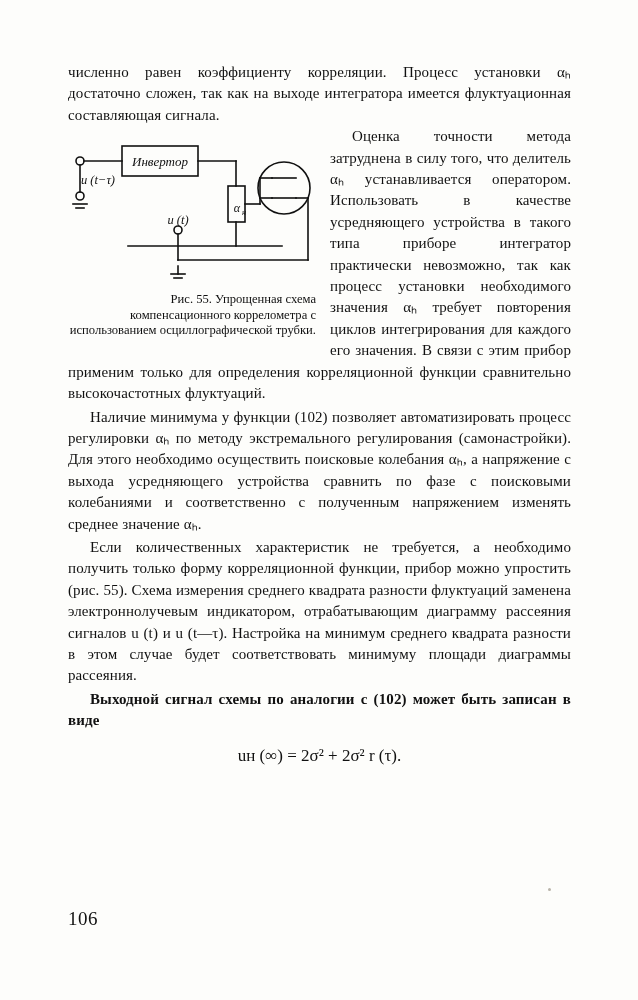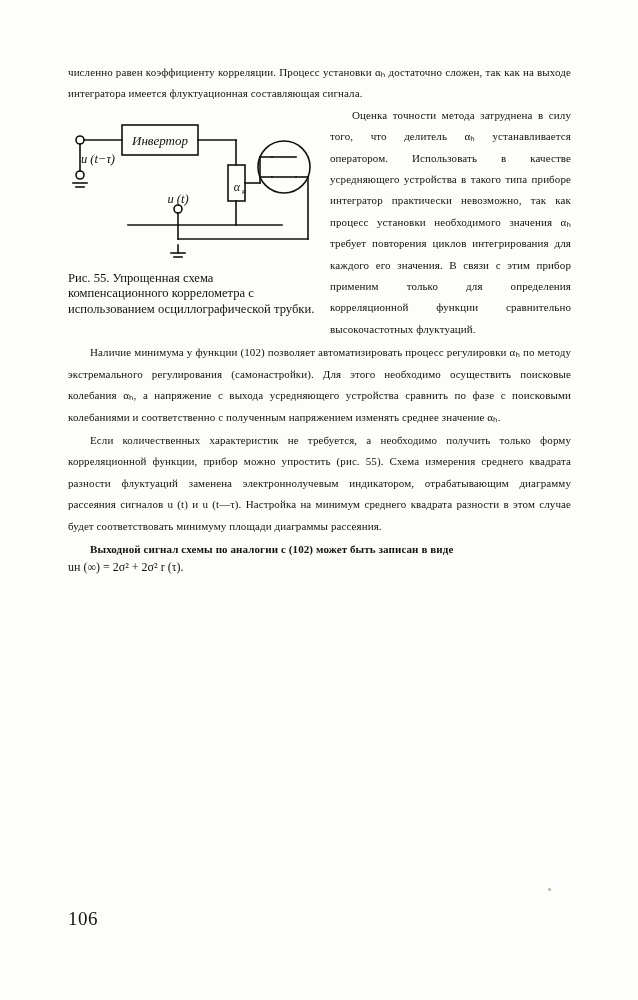--- a/index.html
+++ b/index.html
@@ -23,21 +23,21 @@
     background: #fdfdfb;
   }
   .content {
     position: absolute;
     left: 68px;
     top: 62px;
     width: 503px;
   }
   p {
     margin: 0 0 0 0;
-    font-size: 11px;
+    font-size: 15px;
     line-height: 21.4px;
     text-align: justify;
     text-justify: inter-word;
     hyphens: manual;
   }
   p.indent { text-indent: 22px; }
   .tight { letter-spacing: 0.1px; }
 
   
   .figure {
@@ -46,29 +46,30 @@
     margin: 8px 14px 4px 0px;
   }
   .figure-canvas {
     width: 248px;
     height: 150px;
     position: relative;
   }
   .fig-caption {
     font-size: 12.6px;
     line-height: 15.4px;
-    text-align: left;
+    text-align: right;
     margin-top: 8px;
     color: #111;
   }
   .clearfix::after { content: ""; display: block; clear: both; }
 
   .formula {
-    font-size: 12px;
-    margin-top: 0;
+    text-align: center;
+    font-size: 17px;
+    margin-top: 14px;
     font-family: "Liberation Serif", serif;
   }
 
   .page-number {
     position: absolute;
     left: 68px;
     top: 908px;
     font-size: 19px;
     letter-spacing: 0.5px;
   }

